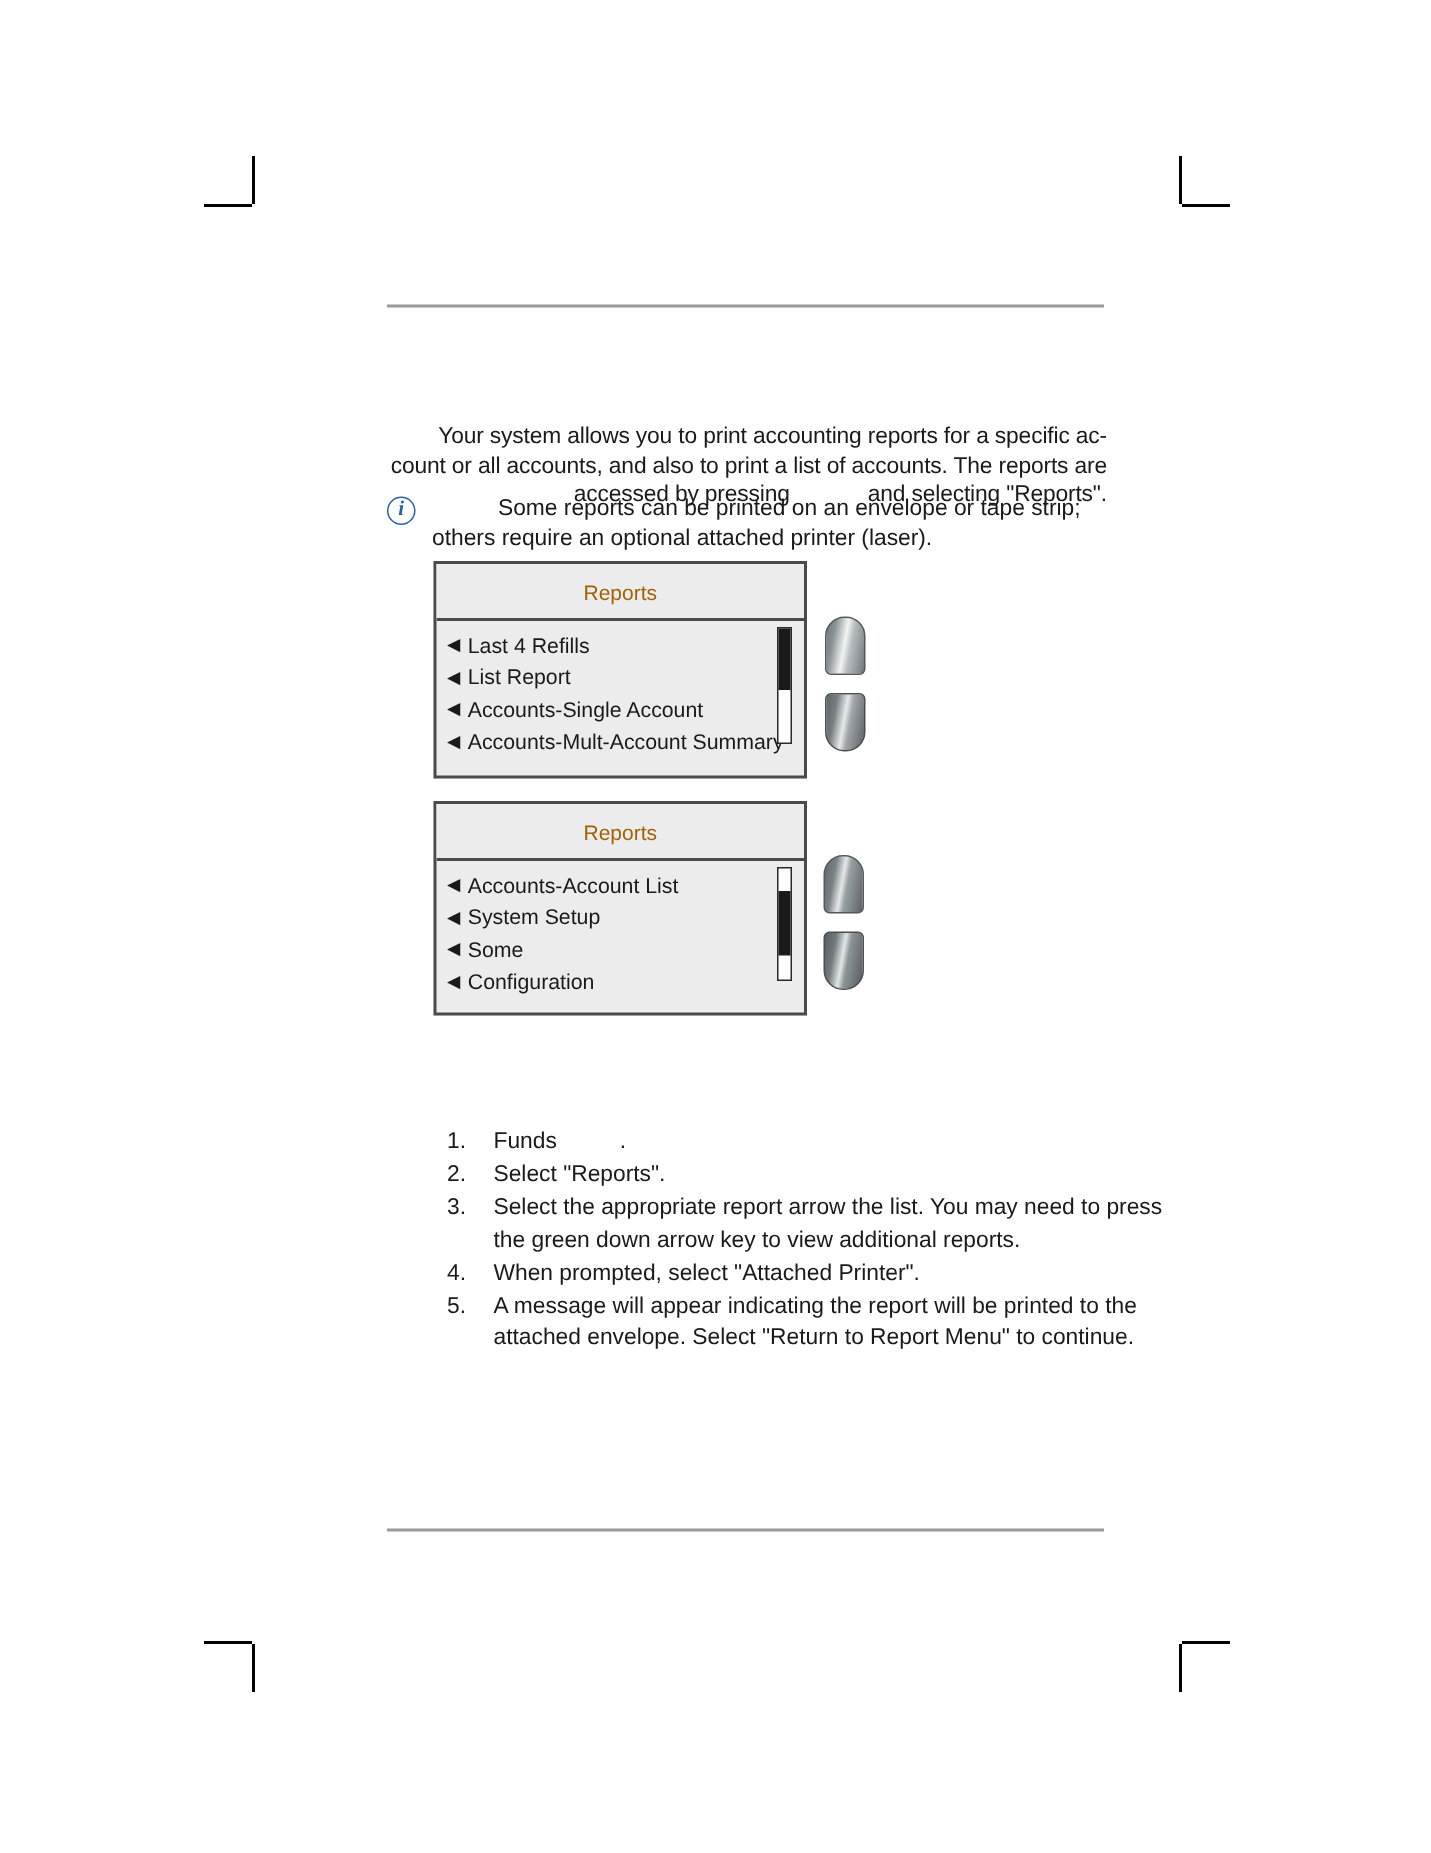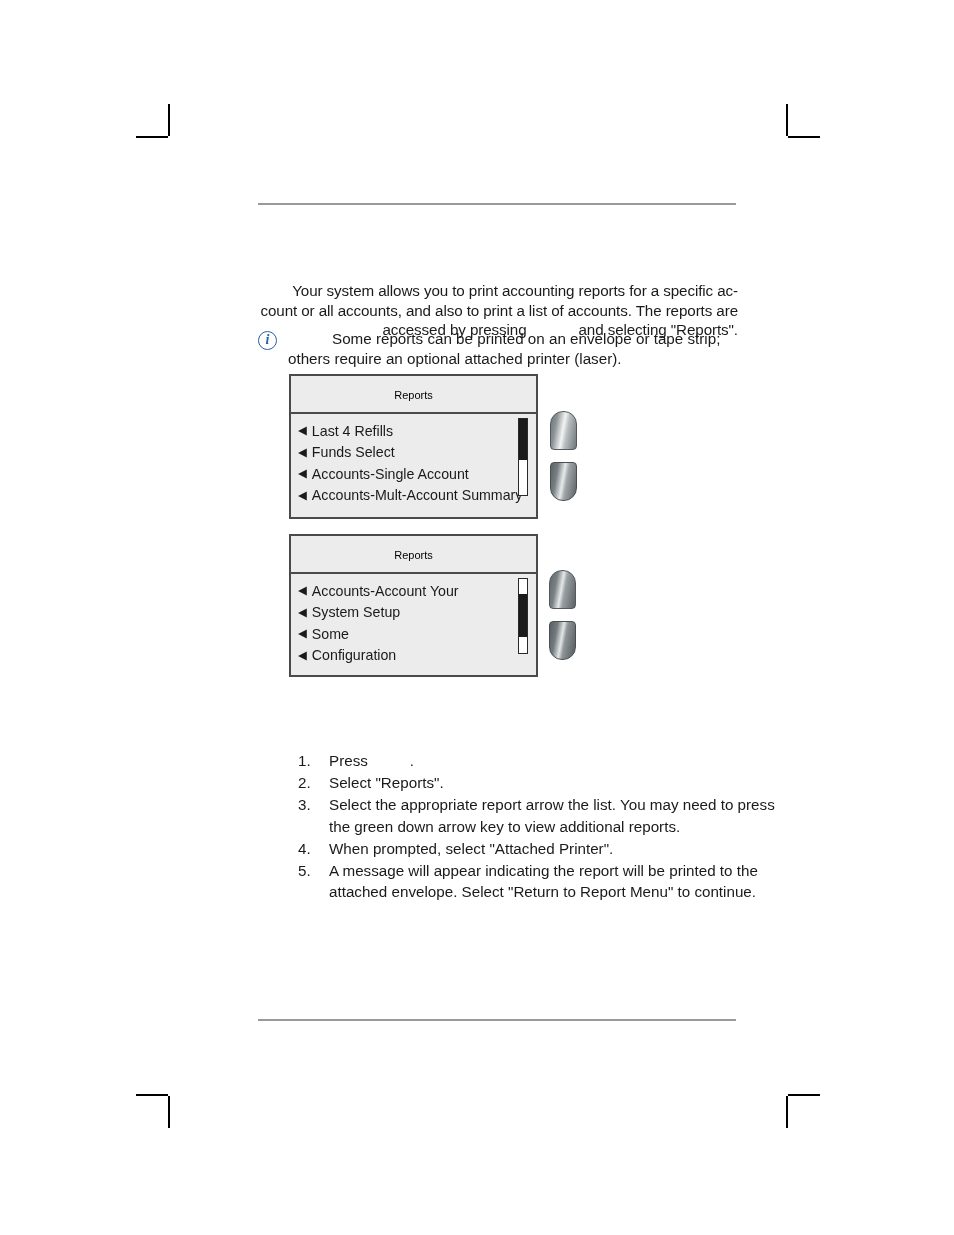--- a/index.html
+++ b/index.html
@@ -98,22 +98,22 @@
     background: #ececec;
     box-sizing: border-box;
   }
   .panel-1 { left: 289px; top: 374px; height: 145px; }
   .panel-2 { left: 289px; top: 534px; height: 143px; }
 
   .panel-title {
     height: 38px;
     line-height: 38px;
     text-align: center;
-    font-size: 11px;
-    color: #000000;
+    font-size: 14px;
+    color: #a16207;
     border-bottom: 2px solid #4a4a4a;
     background: #ececec;
     box-sizing: border-box;
   }
 
   .panel-body {
     position: relative;
     padding: 6px 0 0 0;
     height: calc(100% - 38px);
     box-sizing: border-box;
@@ -230,21 +230,21 @@
 
 <div class="panel panel-1">
   <div class="panel-title">Reports</div>
   <div class="panel-body">
     <div class="menu-item">
       <span class="menu-arrow">◀</span>
       <span>Last 4 Refills</span>
     </div>
     <div class="menu-item">
       <span class="menu-arrow">◀</span>
-      <span>Funds Select</span>
+      <span>List Report</span>
     </div>
     <div class="menu-item">
       <span class="menu-arrow">◀</span>
       <span>Accounts-Single Account</span>
     </div>
     <div class="menu-item">
       <span class="menu-arrow">◀</span>
       <span>Accounts-Mult-Account Summary</span>
     </div>
     <div class="lcd-scroll lcd-scroll-1">
@@ -256,21 +256,21 @@
 <div class="keypad keypad-1">
   <div class="key key-up"></div>
   <div class="key key-down"></div>
 </div>
 
 <div class="panel panel-2">
   <div class="panel-title">Reports</div>
   <div class="panel-body">
     <div class="menu-item">
       <span class="menu-arrow">◀</span>
-      <span>Accounts-Account Your</span>
+      <span>Accounts-Account List</span>
     </div>
     <div class="menu-item">
       <span class="menu-arrow">◀</span>
       <span>System Setup</span>
     </div>
     <div class="menu-item">
       <span class="menu-arrow">◀</span>
       <span>Some</span>
     </div>
     <div class="menu-item">
@@ -284,21 +284,21 @@
 </div>
 
 <div class="keypad keypad-2">
   <div class="key key-up"></div>
   <div class="key key-down"></div>
 </div>
 
 <ol class="steps">
   <li class="step">
     <span class="step-num">1.</span>
-    <span class="step-text"><span>Press</span><span class="press-gap"></span><span>.</span></span>
+    <span class="step-text"><span>Funds</span><span class="press-gap"></span><span>.</span></span>
   </li>
   <li class="step">
     <span class="step-num">2.</span>
     <span class="step-text">Select "Reports".</span>
   </li>
   <li class="step">
     <span class="step-num">3.</span>
     <span class="step-text">Select the appropriate report arrow the list. You may need to press the green down arrow key to view additional reports.</span>
   </li>
   <li class="step">

